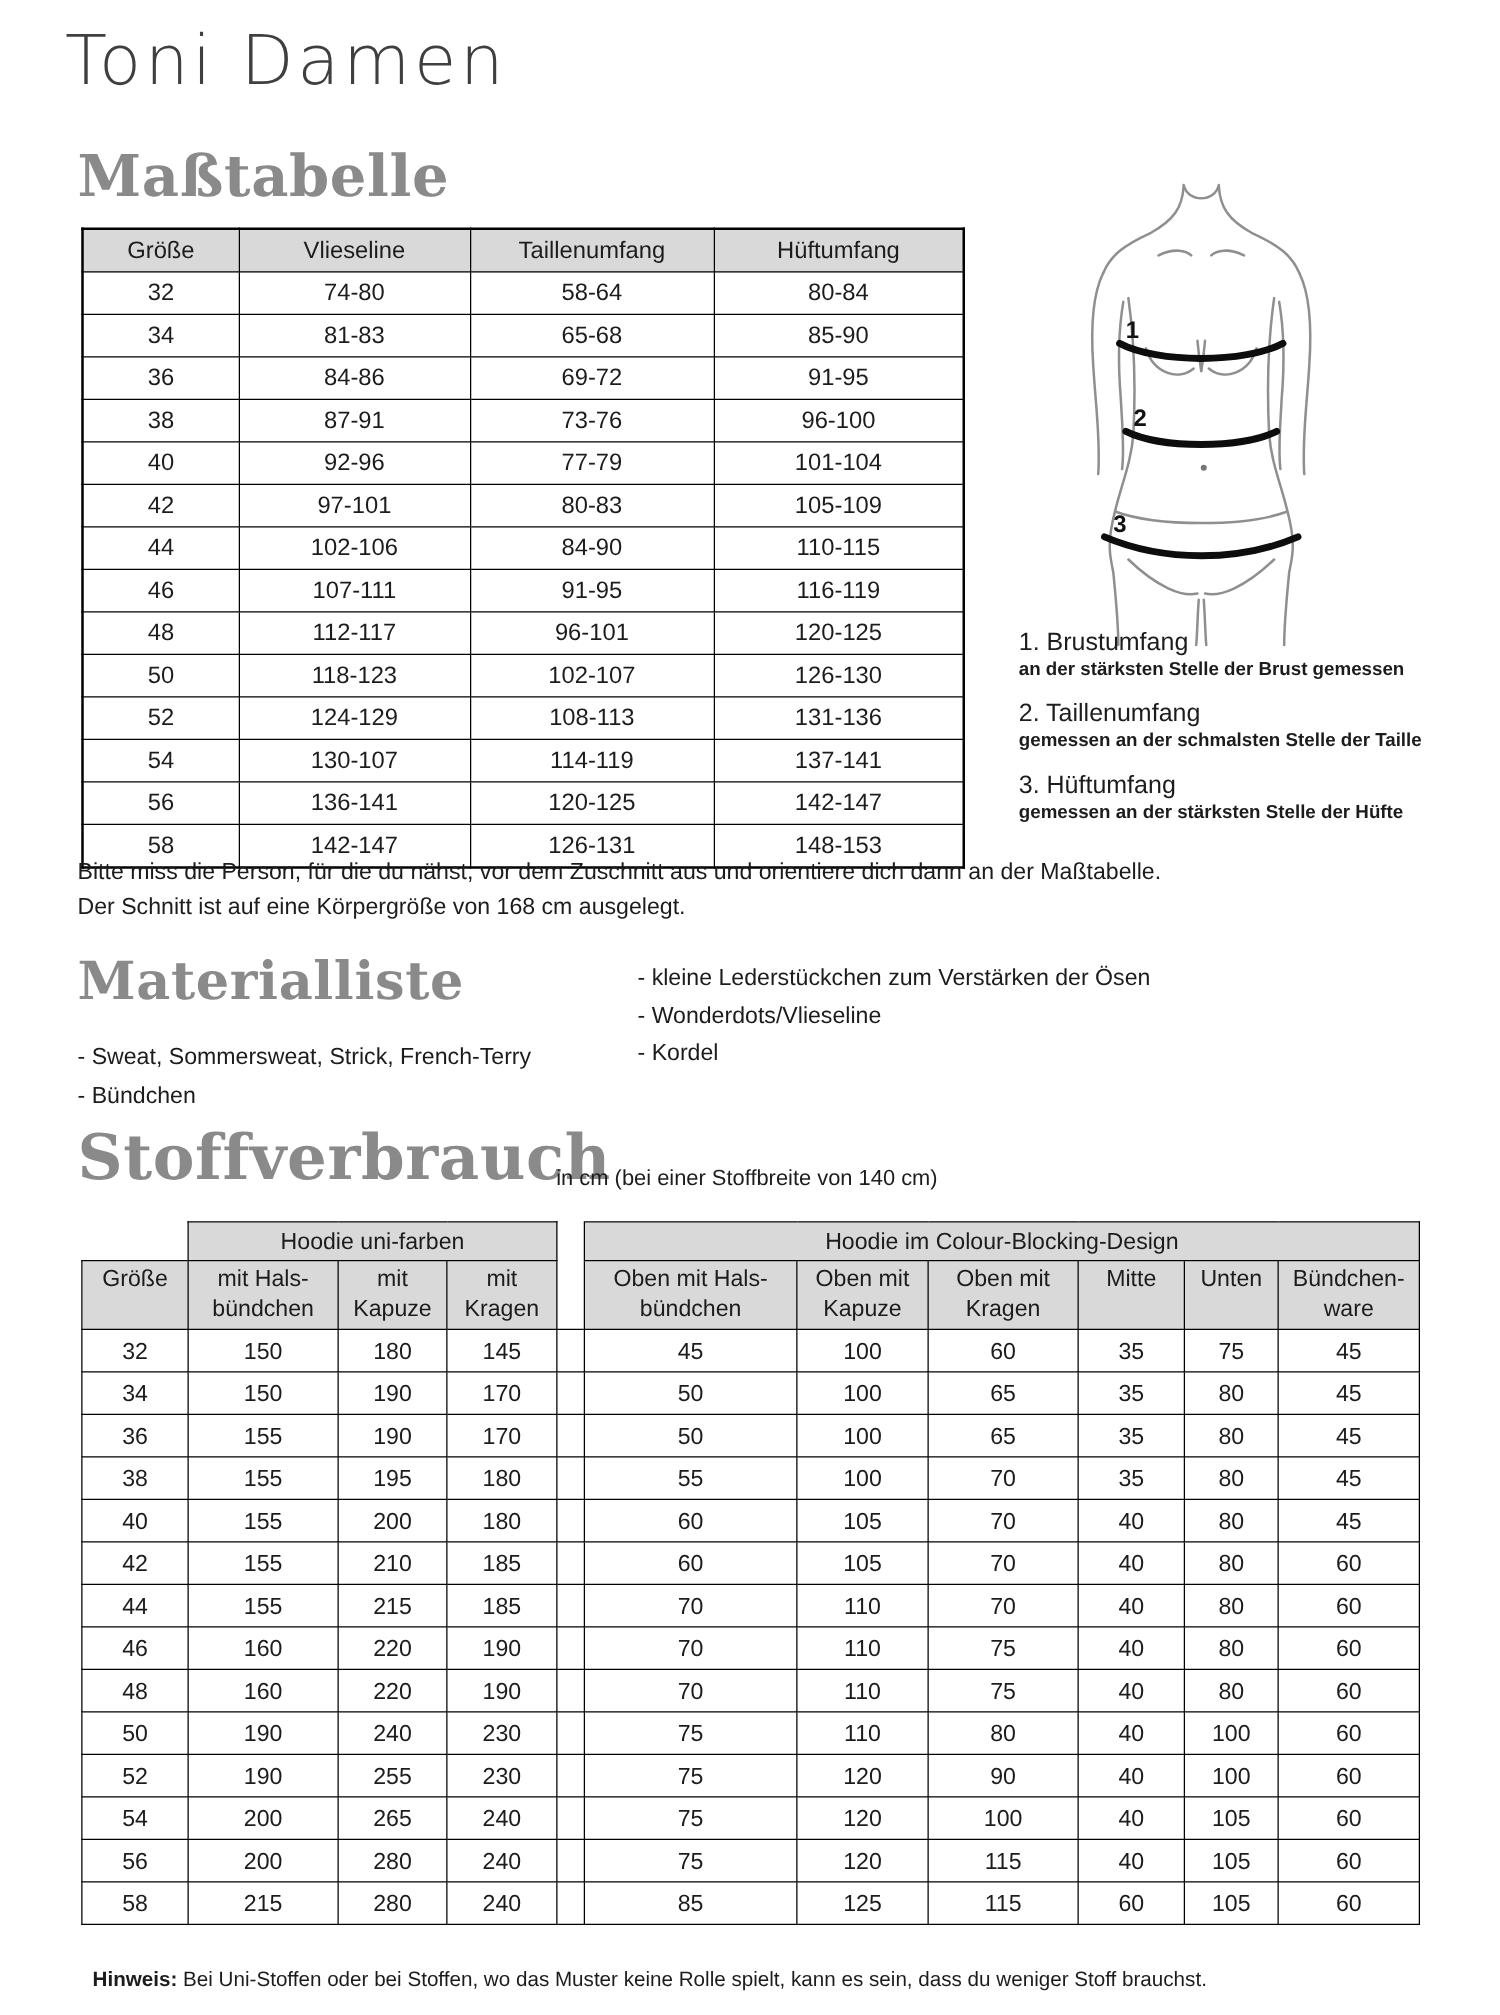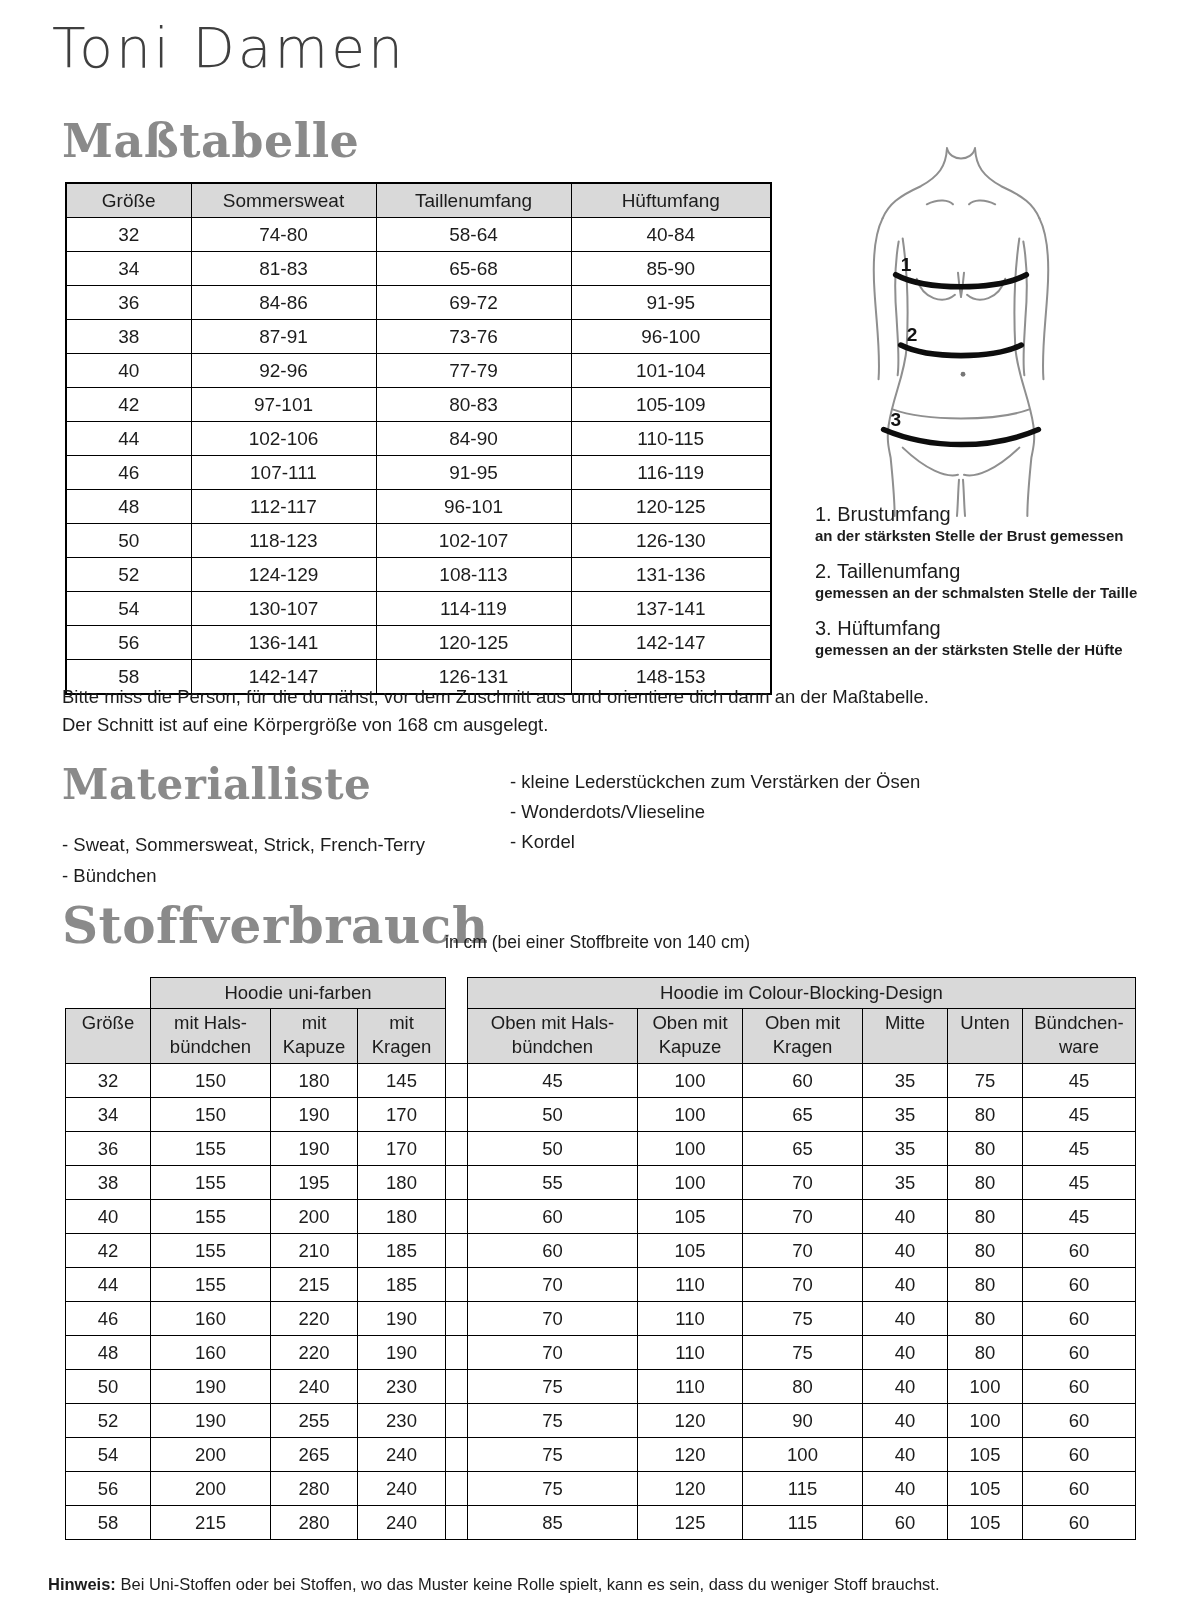--- a/index.html
+++ b/index.html
@@ -46,21 +46,21 @@
 
   #t2 { position:absolute; left:65px; top:977px; border-collapse:collapse; table-layout:fixed; }
   #t2 th, #t2 td { border:1.6px solid #000; padding:0; text-align:center; font-size:18.5px; font-weight:400; }
   #t2 th { background:#d9d9d9; }
   #t2 .ghrow th { height:30px; vertical-align:middle;margin-top:24px; }
   #t2 .chrow th { height:52px; vertical-align:top; line-height:24px; padding-top:2px; }
   #t2 tbody td { height:33px; vertical-align:middle; background:#fff; }
   #t2 .cell-blank { border:none; background:transparent; }
   #t2 .cell-gap { border-top:none; border-bottom:none; background:#fff; }
 
-  .hinweis { position:absolute; left:48px; top:1575px; font-size:16.5px; }
+  .hinweis { position:absolute; left:74px; top:1575px; font-size:16.5px; }
   .hinweis b { font-weight:bold; }
 </style>
 </head>
 <body>
 
 <div class="page">
 
   <div class="page-title">Toni Damen</div>
 
   <div id="h-masstabelle" class="display-heading">Maßtabelle</div>
@@ -68,31 +68,31 @@
   <table id="t1">
     <colgroup>
         <col style="width:125px">
         <col style="width:185px">
         <col style="width:195px">
         <col style="width:200px">
       </colgroup>
     <thead>
       <tr>
         <th>Größe</th>
-        <th>Sommersweat</th>
+        <th>Vlieseline</th>
         <th>Taillenumfang</th>
         <th>Hüftumfang</th>
       </tr>
     </thead>
     <tbody>
         <tr>
           <td>32</td>
           <td>74-80</td>
           <td>58-64</td>
-          <td>40-84</td>
+          <td>80-84</td>
         </tr>
         <tr>
           <td>34</td>
           <td>81-83</td>
           <td>65-68</td>
           <td>85-90</td>
         </tr>
         <tr>
           <td>36</td>
           <td>84-86</td>

